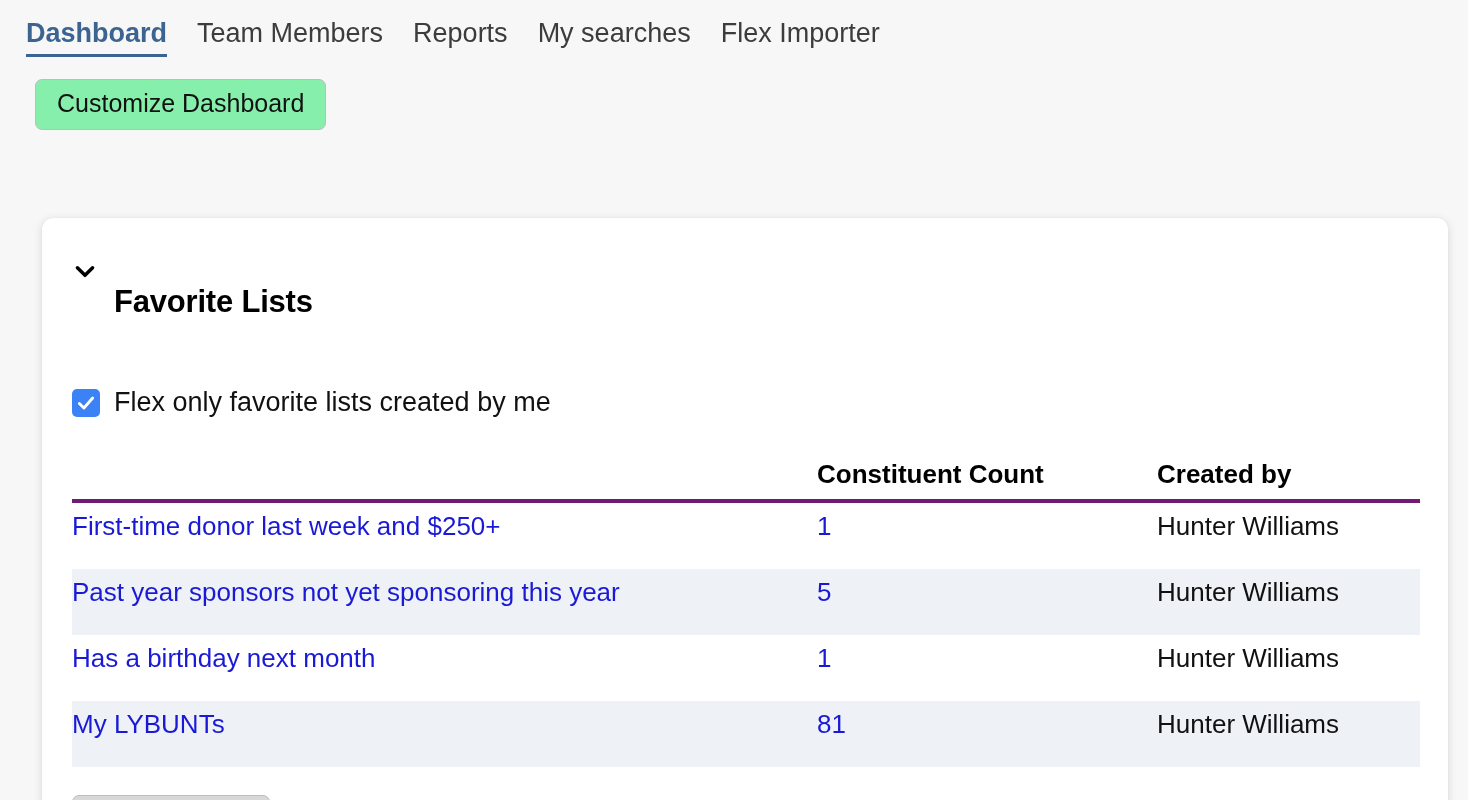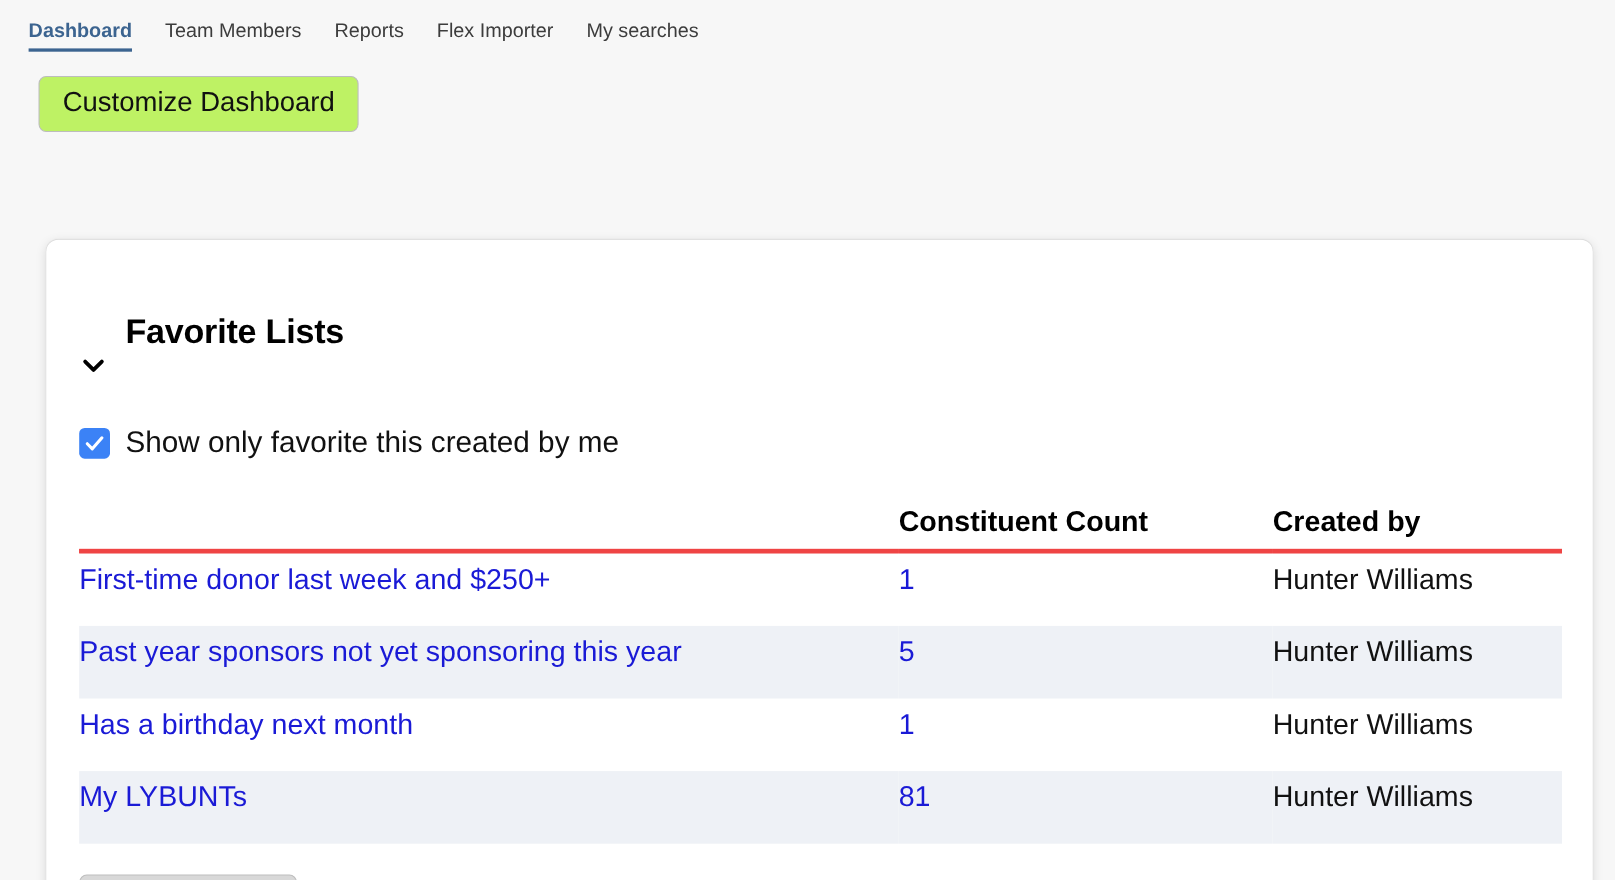--- a/index.html
+++ b/index.html
@@ -16,21 +16,21 @@
 
   
   .nav-tabs {
     display: flex;
     align-items: flex-start;
     padding: 14px 0 0 26px;
     gap: 0;
   }
   .nav-tab {
     position: relative;
-    font-size: 18px;
+    font-size: 27px;
     color: #3c3c3c;
     padding: 4px 30px 16px 0;
     white-space: nowrap;
     cursor: pointer;
   }
   .nav-tab.active {
     color: #3c6490;
     font-weight: bold;
   }
   .nav-tab.active::after {
@@ -42,21 +42,21 @@
     height: 3px;
     background: #3c6490;
   }
 
   
   .toolbar {
     padding: 14px 0 0 35px;
   }
   .btn-gray {
     display: inline-block;
-    background: #bef264;
+    background: #86efac;
     border: 1px solid #bdbdbd;
     border-radius: 7px;
     font-family: "Liberation Sans", sans-serif;
     font-size: 25px;
     color: #111;
     padding: 11px 21px 13px 21px;
     cursor: pointer;
     line-height: 1;
   }
 
@@ -68,21 +68,21 @@
     width: 1406px;
     min-height: 620px;
     background: #ffffff;
     border-radius: 11px;
     box-shadow: 0 2px 10px rgba(0,0,0,0.13), 0 0 1px rgba(0,0,0,0.10);
     padding: 26px 0 0 0;
   }
 
   .card-header {
     display: flex;
-    align-items: flex-end;
+    align-items: flex-start;
     padding: 0 0 0 30px;
     gap: 16px;
     margin-top: 14px;
   }
   .chevron {
     width: 26px;
     height: 26px;
     display: inline-flex;
     align-items: center;
     justify-content: center;
@@ -129,21 +129,21 @@
     width: 100%;
     border-collapse: collapse;
     table-layout: fixed;
   }
   table.fav-table th {
     font-size: 26px;
     font-weight: bold;
     color: #000;
     text-align: left;
     padding: 0 0 9px 0;
-    border-bottom: 4px solid #ef4444;
+    border-bottom: 4px solid #701a75;
     vertical-align: bottom;
     margin-left: 48px;
   }
   th.col-name  { width: 745px; }
   th.col-count { width: 340px; }
   th.col-by    { width: 263px; }
 
   table.fav-table td {
     font-size: 26px;
     color: #111;
@@ -228,24 +228,24 @@
   <div class="nav-tab active">
     <span>Dashboard</span>
   </div>
   <div class="nav-tab">
     <span>Team Members</span>
   </div>
   <div class="nav-tab">
     <span>Reports</span>
   </div>
   <div class="nav-tab">
+    <span>My searches</span>
+  </div>
+  <div class="nav-tab">
     <span>Flex Importer</span>
-  </div>
-  <div class="nav-tab">
-    <span>My searches</span>
   </div>
 </nav>
 
 <div class="toolbar">
   <button class="btn-gray">Customize Dashboard</button>
 </div>
 
 <section class="card">
 
   <div class="card-header">
@@ -256,21 +256,21 @@
     </span>
     <h2 class="card-title">Favorite Lists</h2>
   </div>
 
   <div class="check-row">
     <span class="checkbox">
       <svg width="20" height="20" viewBox="0 0 24 24" fill="none" stroke="#ffffff" stroke-width="3.4" stroke-linecap="round" stroke-linejoin="round">
         <polyline points="4,12.5 9.5,18 20,6"></polyline>
       </svg>
     </span>
-    <span class="check-label">Show only favorite this created by me</span>
+    <span class="check-label">Flex only favorite lists created by me</span>
   </div>
 
   <div class="table-wrap">
     <table class="fav-table">
       <thead>
         <tr>
           <th class="col-name"></th>
           <th class="col-count">Constituent Count</th>
           <th class="col-by">Created by</th>
         </tr>

